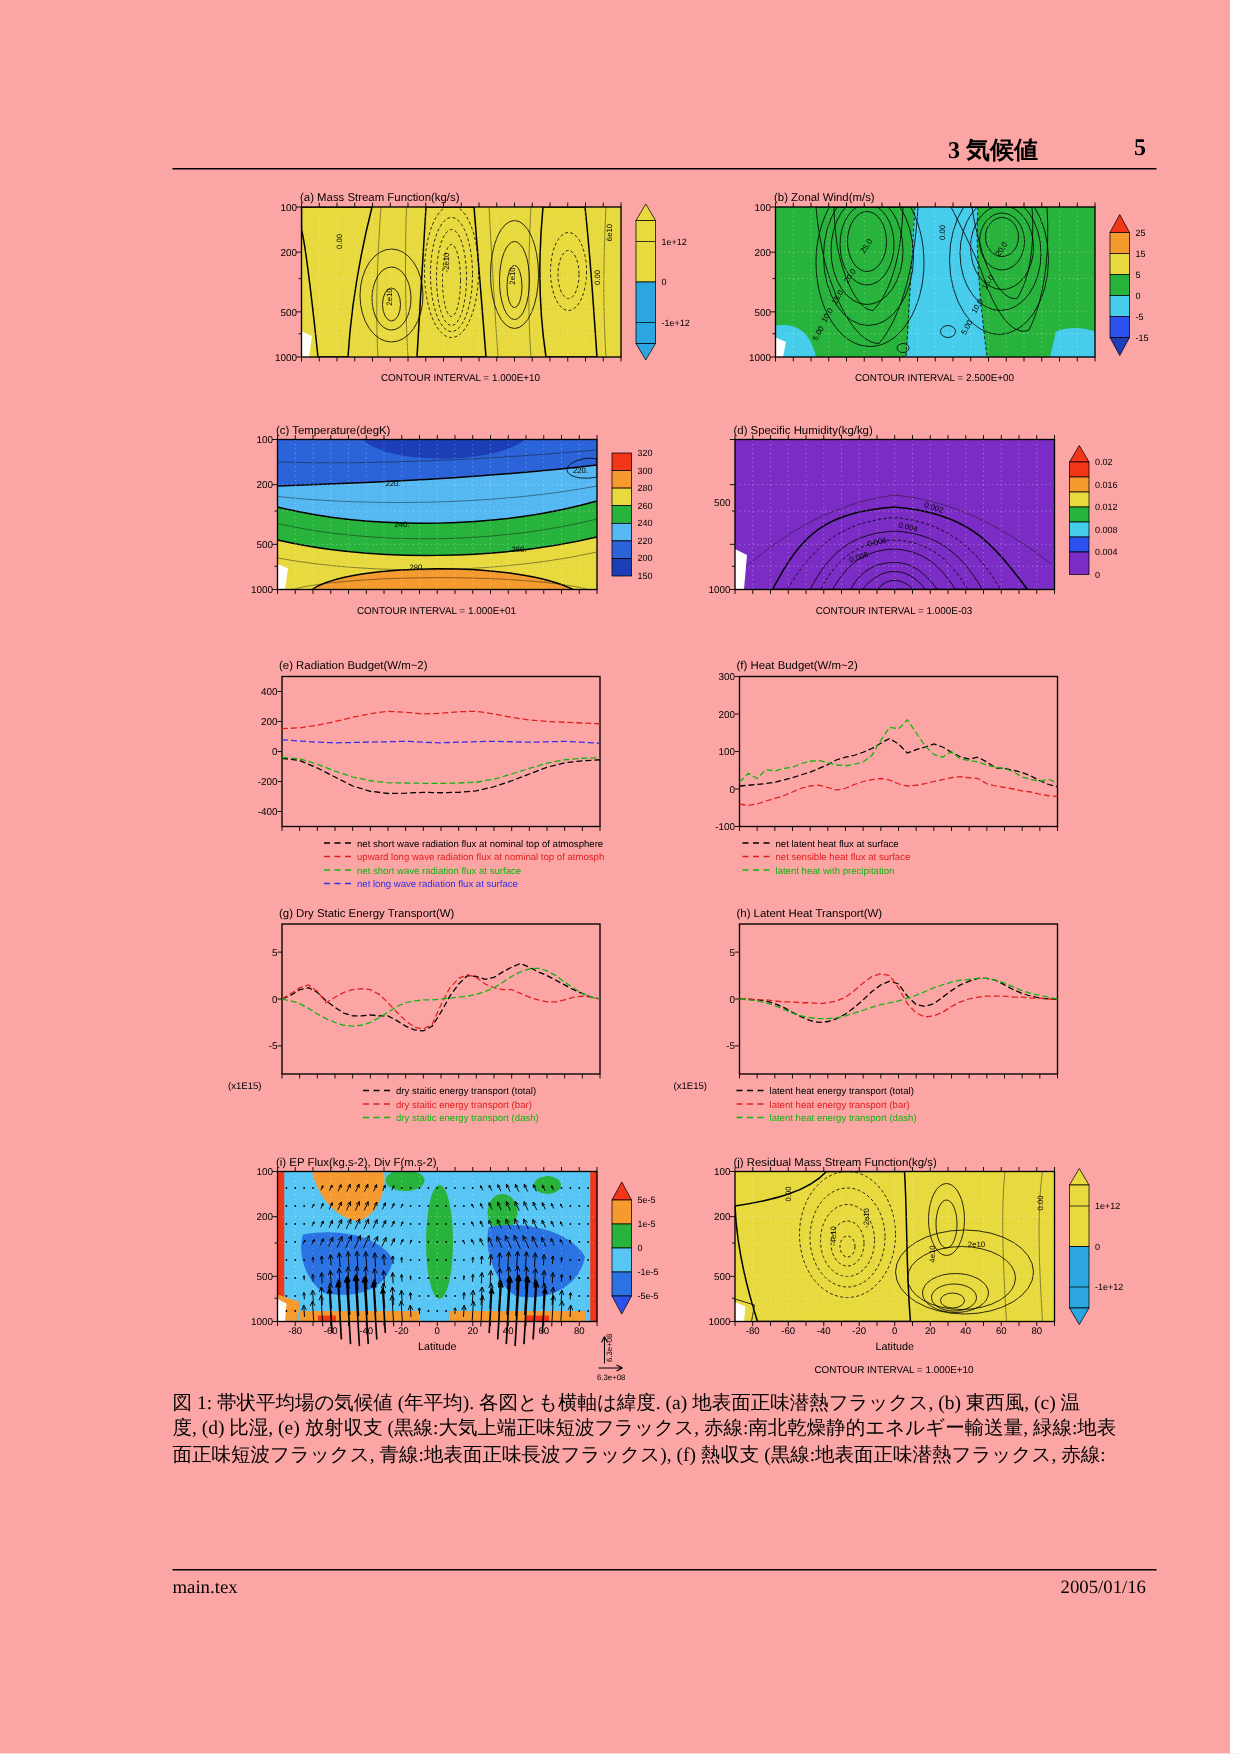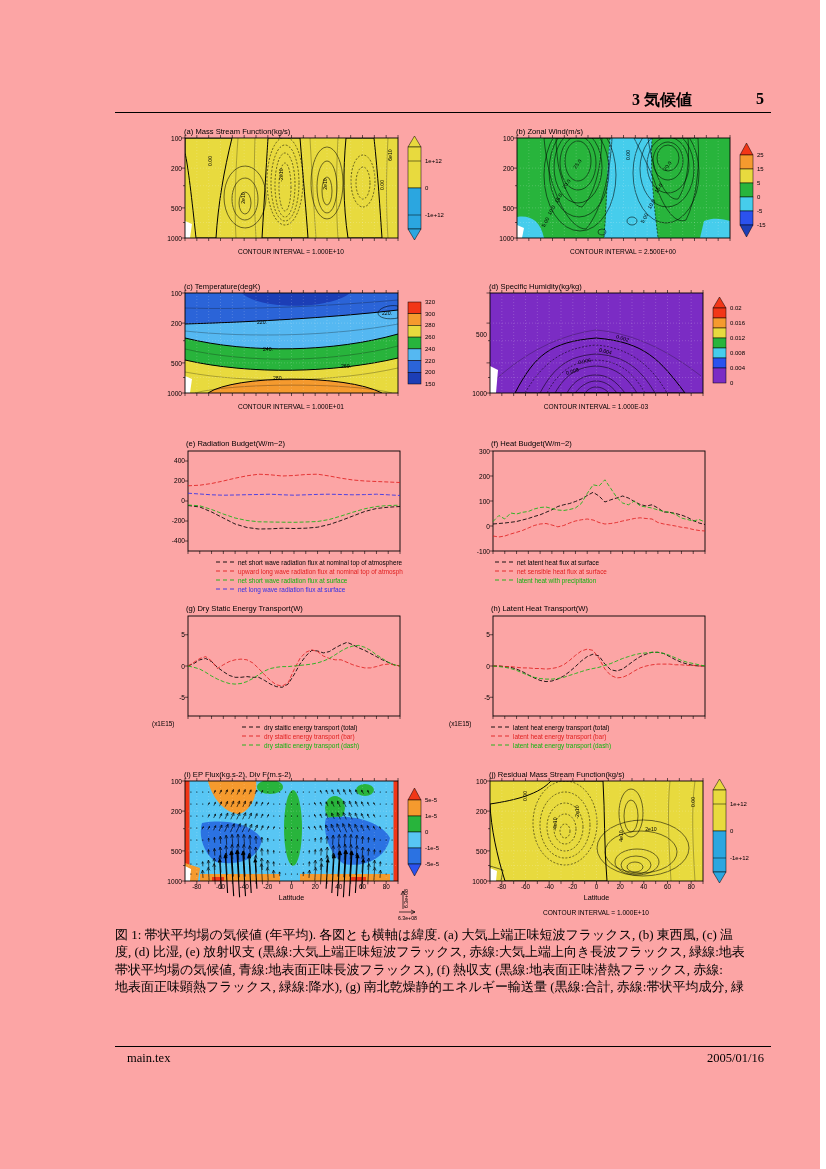--- a/index.html
+++ b/index.html
@@ -40,21 +40,21 @@
 </style>
 </head>
 <body>
 
 <div id="page">
 
   <div class="abs hdr" style="top:90px;right:128px">3  気候値</div>
   <div class="abs hdr" style="top:90px;right:56px">5</div>
   <div class="rule" style="top:112px"></div>
 
-  <div class="cell" style="left:150px;top:125px">
+  <div class="cell" style="left:166px;top:125px">
   <svg width="308" height="170" viewBox="0 0 308 170">
     <defs>
           <clipPath id="cp-a">
             <rect x="35" y="13" width="213" height="100"></rect>
           </clipPath>
         </defs>
     <text class="ti" x="34" y="9">(a) Mass Stream Function(kg/s)</text>
     <g clip-path="url(#cp-a)">
       <rect x="35" y="13" width="213" height="100" class="f-yel"></rect>
       <path class="f-blu ct2" d="M35,13 L82,13 C74,45 68,80 66,113 L46,113 C42,75 38,40 35,28 Z"></path>
@@ -854,23 +854,22 @@
       <text class="cb" x="275" y="34">5e-5</text>
       <text class="cb" x="275" y="50">1e-5</text>
       <text class="cb" x="275" y="66">0</text>
       <text class="cb" x="275" y="82">-1e-5</text>
       <text class="cb" x="275" y="98">-5e-5</text>
     </g>
   </svg>
   </div>
 
   <div class="cap" style="top:926px">
-    <div>図 1: 帯状平均場の気候値 (年平均). 各図とも横軸は緯度. (a) 大気上端正味短波フラックス, (b) 東西風, (c) 温</div>
-    <div>度, (d) 比湿, (e) 放射収支 (黒線:大気上端正味短波フラックス, 赤線:大気上端上向き長波フラックス, 緑線:地表</div>
-    <div>帯状平均場の気候値, 青線:地表面正味長波フラックス), (f) 熱収支 (黒線:地表面正味潜熱フラックス, 赤線:</div>
-    <div>地表面正味顕熱フラックス, 緑線:降水), (g) 南北乾燥静的エネルギー輸送量 (黒線:合計, 赤線:帯状平均成分, 緑</div>
+    <div>図 1: 帯状平均場の気候値 (年平均). 各図とも横軸は緯度. (a) 地表面正味潜熱フラックス, (b) 東西風, (c) 温</div>
+    <div>度, (d) 比湿, (e) 放射収支 (黒線:大気上端正味短波フラックス, 赤線:南北乾燥静的エネルギー輸送量, 緑線:地表</div>
+    <div>面正味短波フラックス, 青線:地表面正味長波フラックス), (f) 熱収支 (黒線:地表面正味潜熱フラックス, 赤線:</div>
   </div>
 
   <div class="rule" style="top:1046px"></div>
-  <div class="abs ftr" style="left:127px;top:1051px">main.tex</div>
+  <div class="abs ftr" style="left:115px;top:1051px">main.tex</div>
   <div class="abs ftr" style="top:1051px;right:56px">2005/01/16</div>
 
 </div>
 
 </body></html>

